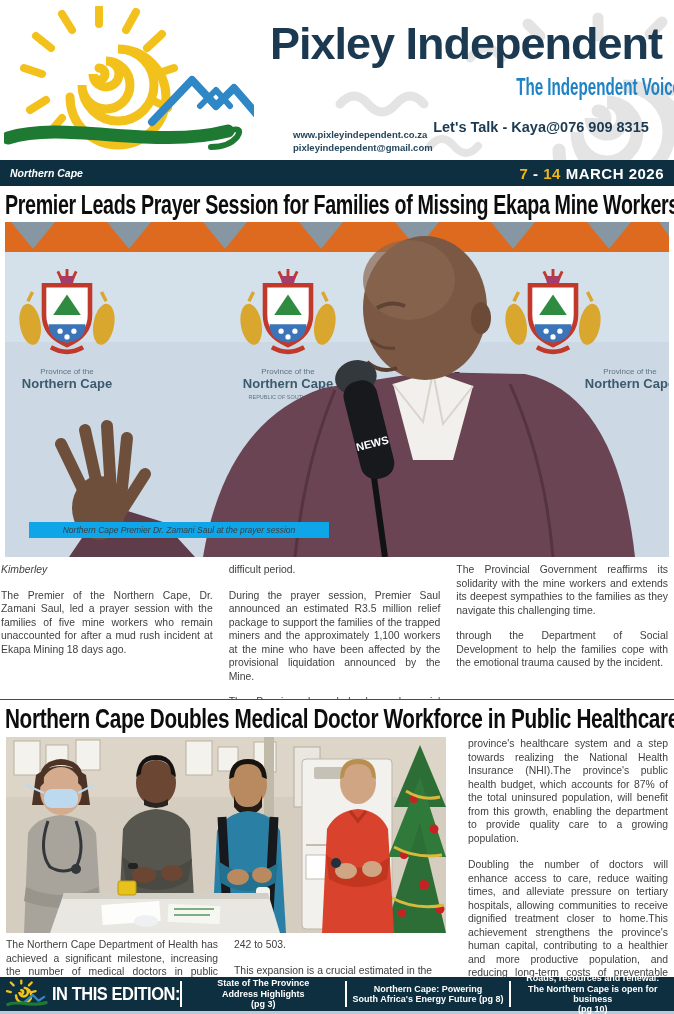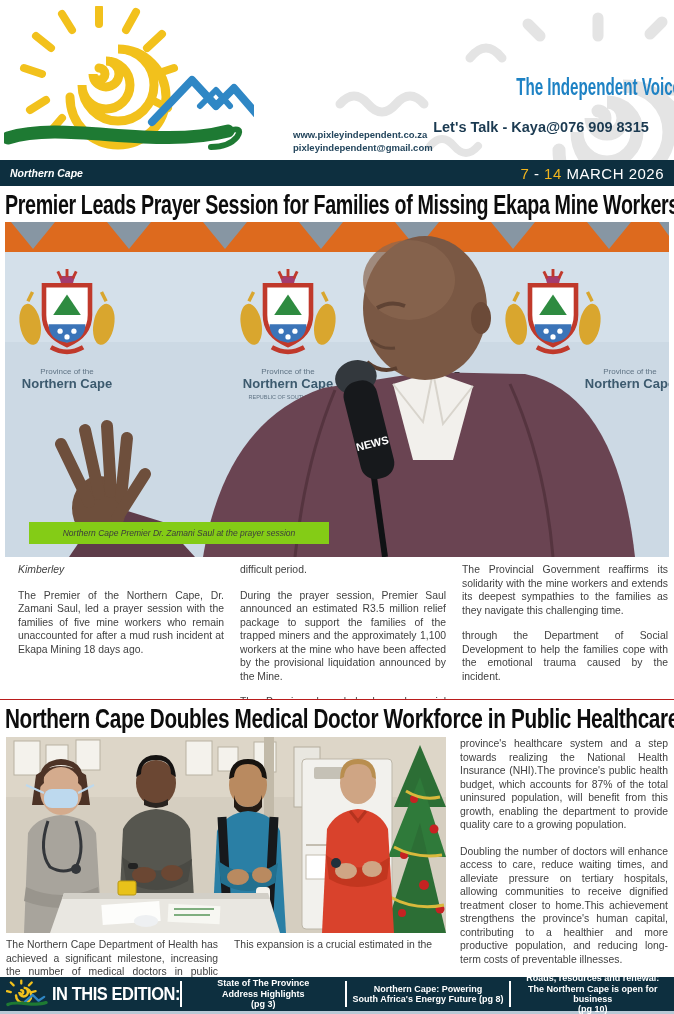--- a/index.html
+++ b/index.html
@@ -25,49 +25,49 @@
   }
   .contact-block { position:absolute; left:293px; top:129px; width:150px; font-size:9.5px; font-weight:600; color:#24465d; line-height:1.35; }
   .letstalk-wrap { position:absolute; left:420px; top:118px; width:242px; text-align:center; }
   .letstalk { display:inline-block; white-space:nowrap; font-size:14.5px; font-weight:bold; color:#1b3a51; transform-origin:100% 50%; }
   
   .infobar {
     width:674px; height:26px; background:#0d2f3f; display:flex;
     align-items:center; justify-content:space-between; padding:0 10px;
   }
   .region { color:#fff; font-style:italic; font-weight:bold; font-size:10.5px; }
-  .issue-date { font-size:15px; font-weight:normal; color:#fff; letter-spacing:.5px; }
+  .issue-date { font-size:15px; font-weight:bold; color:#fff; letter-spacing:.5px; }
   .issue-date .yellow { color:#f1b51e; }
   
   .headline-wrap { width:674px; padding:3px 5px 0 5px; height:36px; overflow:hidden; }
   .headline {
     display:inline-block; white-space:nowrap; font-size:28px; font-weight:bold;
     color:#0d0d0d; letter-spacing:-0.5px; transform-origin:0 50%;
   }
   .headline2-wrap { border-top:1px solid #b91c1c; height:34px; padding:3px 20px 0 5px; overflow:hidden; }
   
   .photo1 { position:relative; width:664px; height:335px; margin:0 5px; }
   .photo-caption {
-    position:absolute; left:24px; top:300px; width:300px; height:22px; background:#84cc16;
+    position:absolute; left:24px; top:300px; width:300px; height:16px; background:#0ea5e9;
     font-size:8.5px; font-style:italic; color:#3c3c3c; display:flex; align-items:center; justify-content:center;
   }
   
-  .article1 { display:flex; gap:16px; padding:6px 6px 0 18px; height:142px; overflow:hidden; }
+  .article1 { display:flex; gap:16px; padding:6px 6px 0 1px; height:142px; overflow:hidden; }
   .col { flex:1; font-size:10.4px; line-height:1.3; text-align:justify; color:#3f3f3f; }
   .col p { margin:0 0 12px 0; }
   .col p.tight { margin:0; }
   .dateline { font-style:italic; margin:0 0 14px 0; }
   
   .article2 { display:flex; gap:10px; padding:4px 6px 0 6px; height:244px; overflow:hidden; }
   .a2-left { width:440px; }
   .photo2 { position:relative; width:440px; height:196px; }
   .a2-left-cols { display:flex; gap:16px; margin-top:5px; }
   .a2-left-cols .col { flex:1; }
   .a2-right { flex:1; font-size:10.4px; line-height:1.3; text-align:justify; }
-  .a2-right p { margin:0 0 13px 4px; }
+  .a2-right p { margin:0 0 13px 12px; }
   
   .edition-bar {
     position:absolute; left:0; bottom:0; width:674px; height:37px;
     background:#0d2f3f; border-bottom:3px solid #b9c9d6;
     display:flex; align-items:center;
   }
   .edition-left { display:flex; align-items:center; width:180px; padding-left:6px; }
   .edition-label-wrap { width:128px; margin-left:4px; }
   .edition-label {
     display:inline-block; white-space:nowrap; font-size:18px; font-weight:bold;
@@ -118,20 +118,23 @@
 
       <path d="M95,68 m0,-6 a6,6 0 1,1 -6,6 a13,13 0 1,0 13,-13 a24,24 0 1,1 -24,24 a36,36 0 1,0 36,-36 a48,48 0 1,1 -48,48" fill="none" stroke="#f2c11c" stroke-width="9" stroke-linecap="round"></path>
 
       <path d="M148,116 L188,74 L212,100 L230,82 L256,112 L282,132" fill="none" stroke="#2f87c5" stroke-width="8" stroke-linejoin="round" stroke-linecap="round"></path>
       <path d="M196,100 L212,84 L226,100" fill="none" stroke="#2f87c5" stroke-width="6" stroke-linejoin="round" stroke-linecap="round"></path>
 
       <path d="M4,132 C60,114 150,144 224,125" fill="none" stroke="#1e7a33" stroke-width="13" stroke-linecap="round"></path>
       <path d="M224,125 q16,-5 9,6 q-8,10 -26,10" fill="none" stroke="#1e7a33" stroke-width="6" stroke-linecap="round"></path>
     </svg>
 
+    <div class="title-wrap">
+      <span class="paper-title fitx">Pixley Independent</span>
+    </div>
     <div class="subtitle-wrap">
       <span class="paper-subtitle fitx" style="transform: scaleX(0.659389);">The Independent Voice Of Pixley Ka Seme</span>
     </div>
     <div class="contact-block">
       <div>www.pixleyindependent.co.za</div>
       <div>pixleyindependent@gmail.com</div>
     </div>
     <div class="letstalk-wrap">
       <span class="letstalk fitx">Let's Talk - Kaya@076 909 8315</span>
     </div>
@@ -350,20 +353,21 @@
             <rect x="112" y="144" width="18" height="14" rx="2" fill="#e8c21a" stroke="#b99812"></rect>
             <ellipse cx="140" cy="184" rx="12" ry="6" fill="#eef0f2"></ellipse>
           </g>
         </svg>
       </div>
       <div class="a2-left-cols">
         <div class="col">
           <p class="tight">The Northern Cape Department of Health has achieved a significant milestone, increasing the number of medical doctors in public healthcare from</p>
         </div>
         <div class="col">
+          <p>242 to 503.</p>
           <p class="tight">This expansion is a crucial estimated in the</p>
         </div>
       </div>
     </div>
     <div class="a2-right">
       <p>province's healthcare system and a step towards realizing the National Health Insurance (NHI).The province's public health budget, which accounts for 87% of the total uninsured population, will benefit from this growth, enabling the department to provide quality care to a growing population.</p>
       <p>Doubling the number of doctors will enhance access to care, reduce waiting times, and alleviate pressure on tertiary hospitals, allowing communities to receive dignified treatment closer to home.This achievement strengthens the province's human capital, contributing to a healthier and more productive population, and reducing long-term costs of preventable illnesses.</p>
 
     </div>
   </div>

